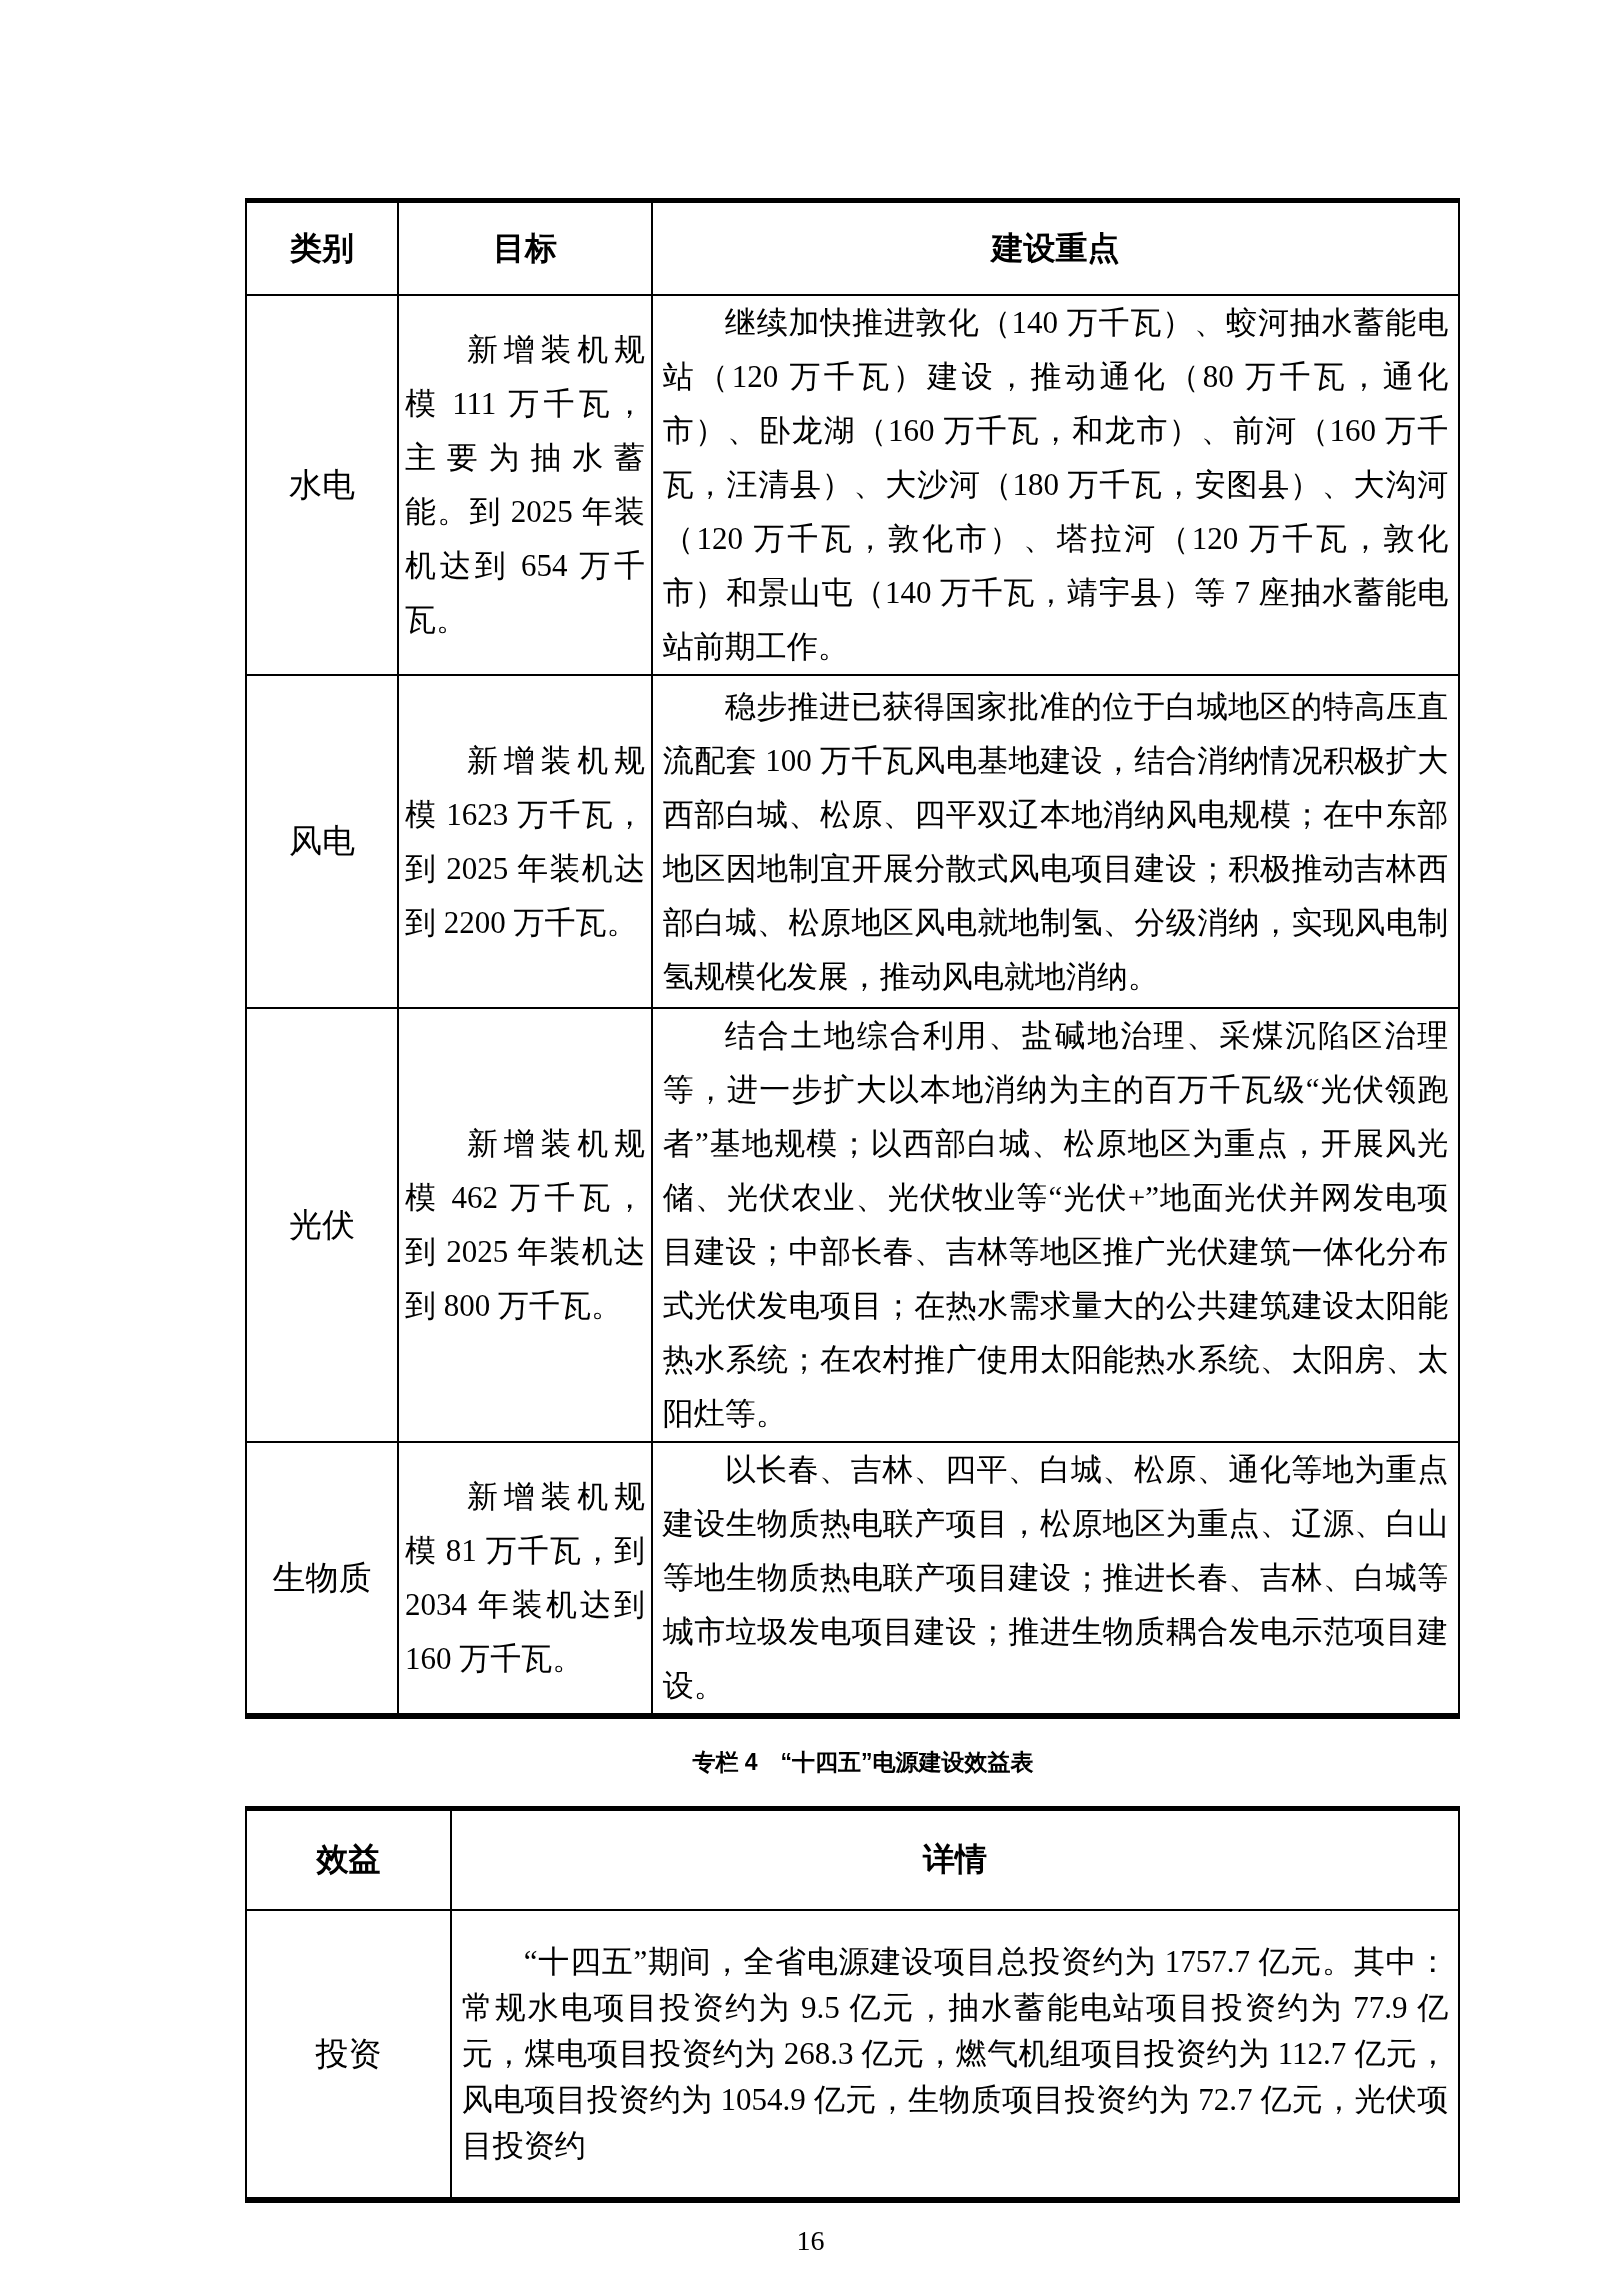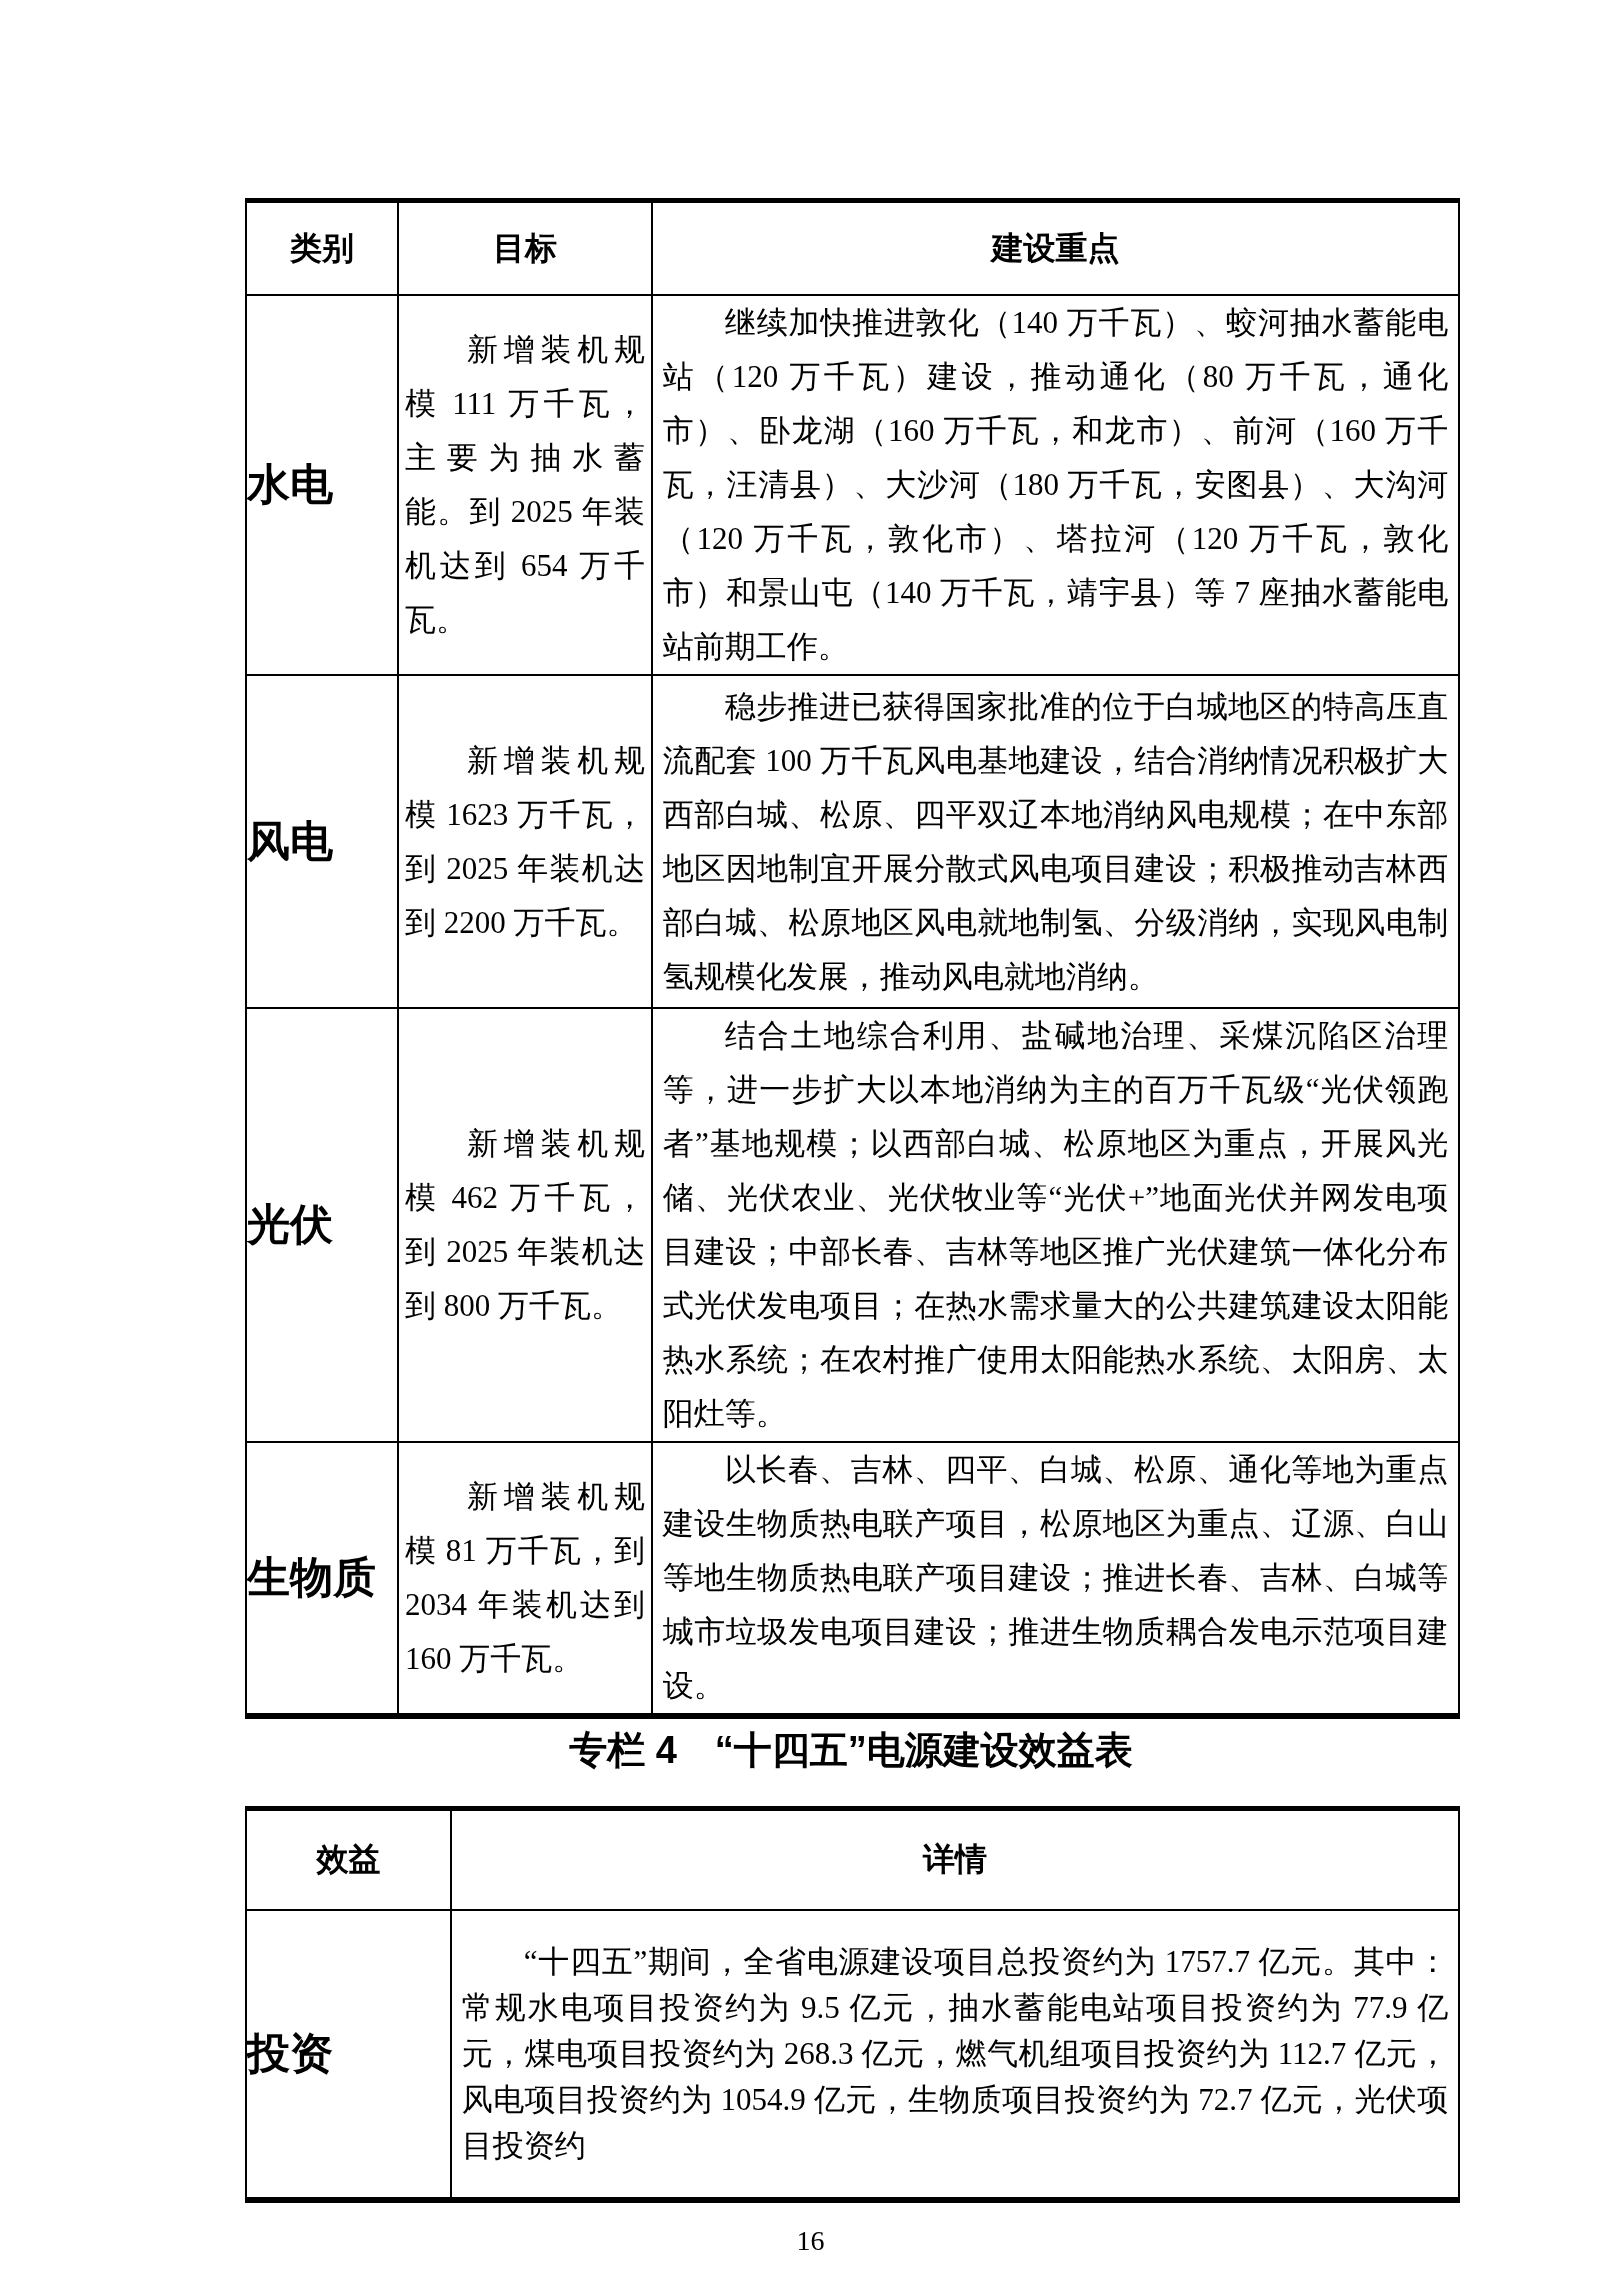--- a/index.html
+++ b/index.html
@@ -30,47 +30,47 @@
   .tbl th{
     font-family:"Liberation Sans","DejaVu Sans",sans-serif;
     font-weight:bold;
     font-size:32px;
     text-align:center;
   }
   .tbl1 th{height:91px;}
   .tbl2 th{height:98px;}
   .cat{
     font-family:"Liberation Sans","DejaVu Sans",sans-serif;
-    font-weight:bold;
-    font-size:43px;
-    text-align:left;
+    font-weight:normal;
+    font-size:33px;
+    text-align:center;
   }
   .txt{
     font-size:31px;
     line-height:54px;
     text-align:justify;
     text-align-last:left;
   }
   .txt p{margin:0;text-indent:2em;}
   td.tgt{padding:0 5.9px;}
   td.det{padding:0 9.8px;}
   .tbl2 td.det{line-height:46px;}
   .row-hydro{height:328px;}
   .row-wind{height:333px;}
   .row-solar{height:431px;}
   .row-bio{height:238px;}
   .row-invest{height:290px;}
   .sec-title{
     position:absolute;
     top:1727px;left:245px;width:1212px;
-    margin:0;
+    margin:12px;
     text-align:center;
     font-family:"Liberation Sans","DejaVu Sans",sans-serif;
     font-weight:bold;
-    font-size:38px;
+    font-size:23px;
     line-height:47px;
   }
   .page-number{
     position:absolute;
     top:2221px;left:0;width:100%;
     text-align:center;
     font-size:28px;
     line-height:39px;
   }
 </style>

